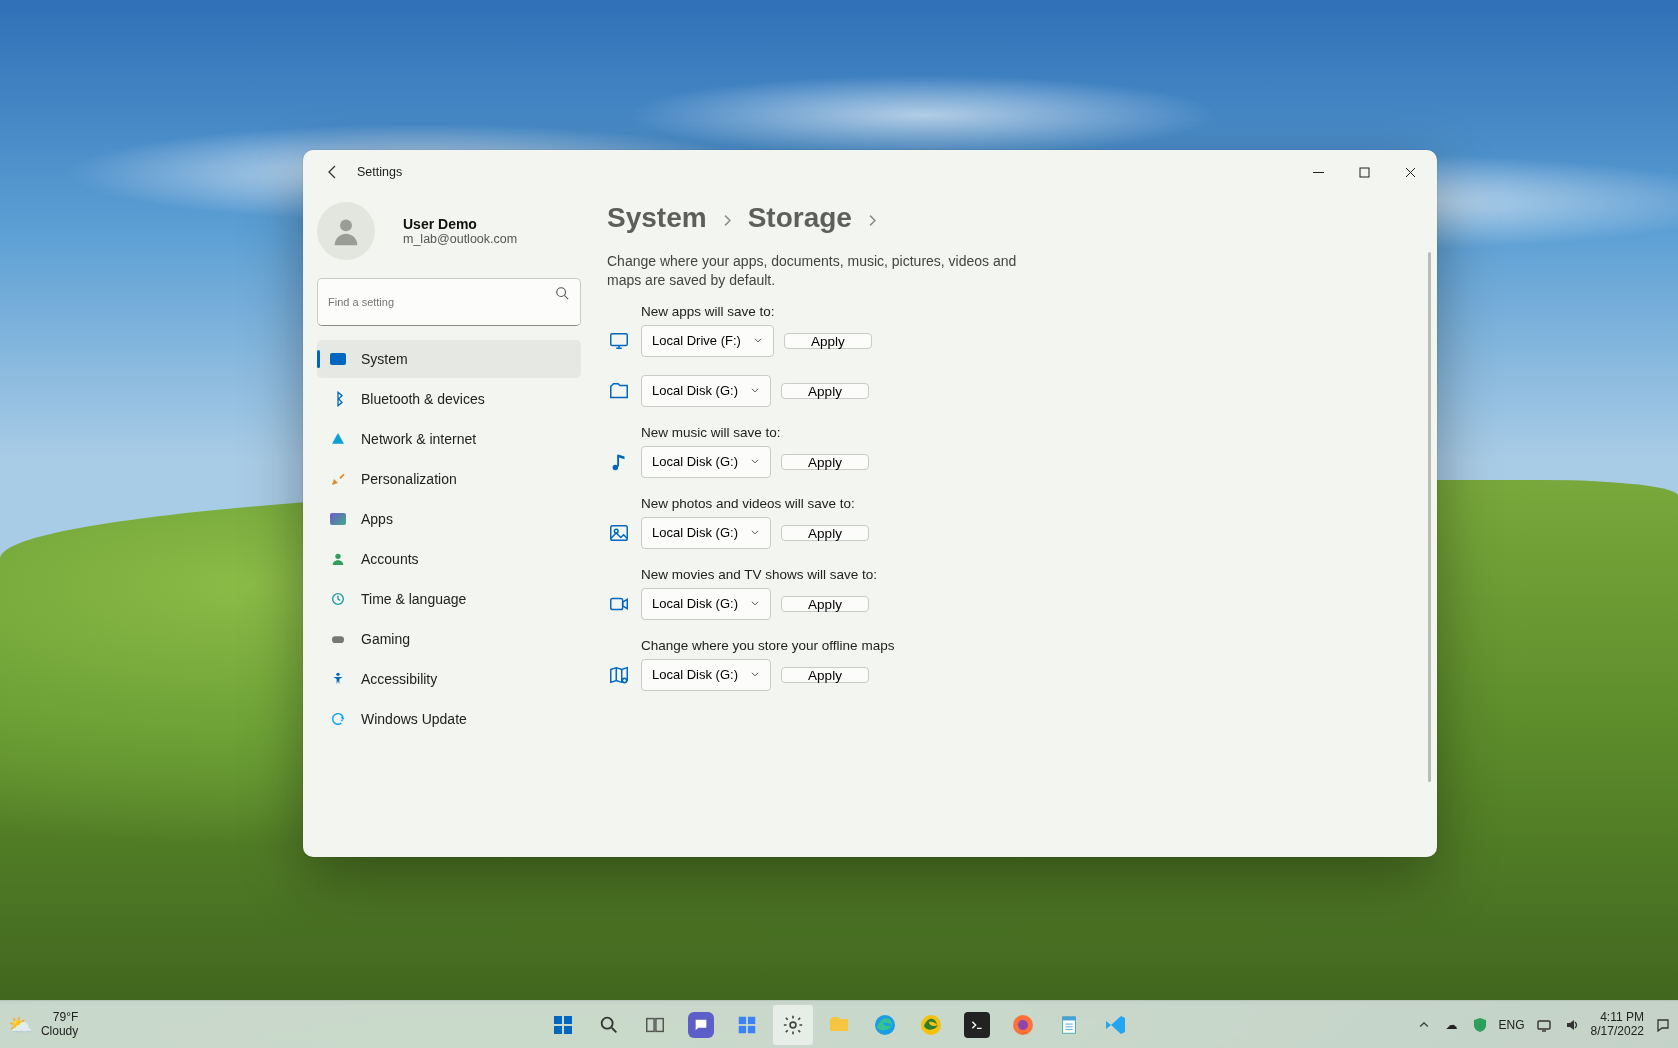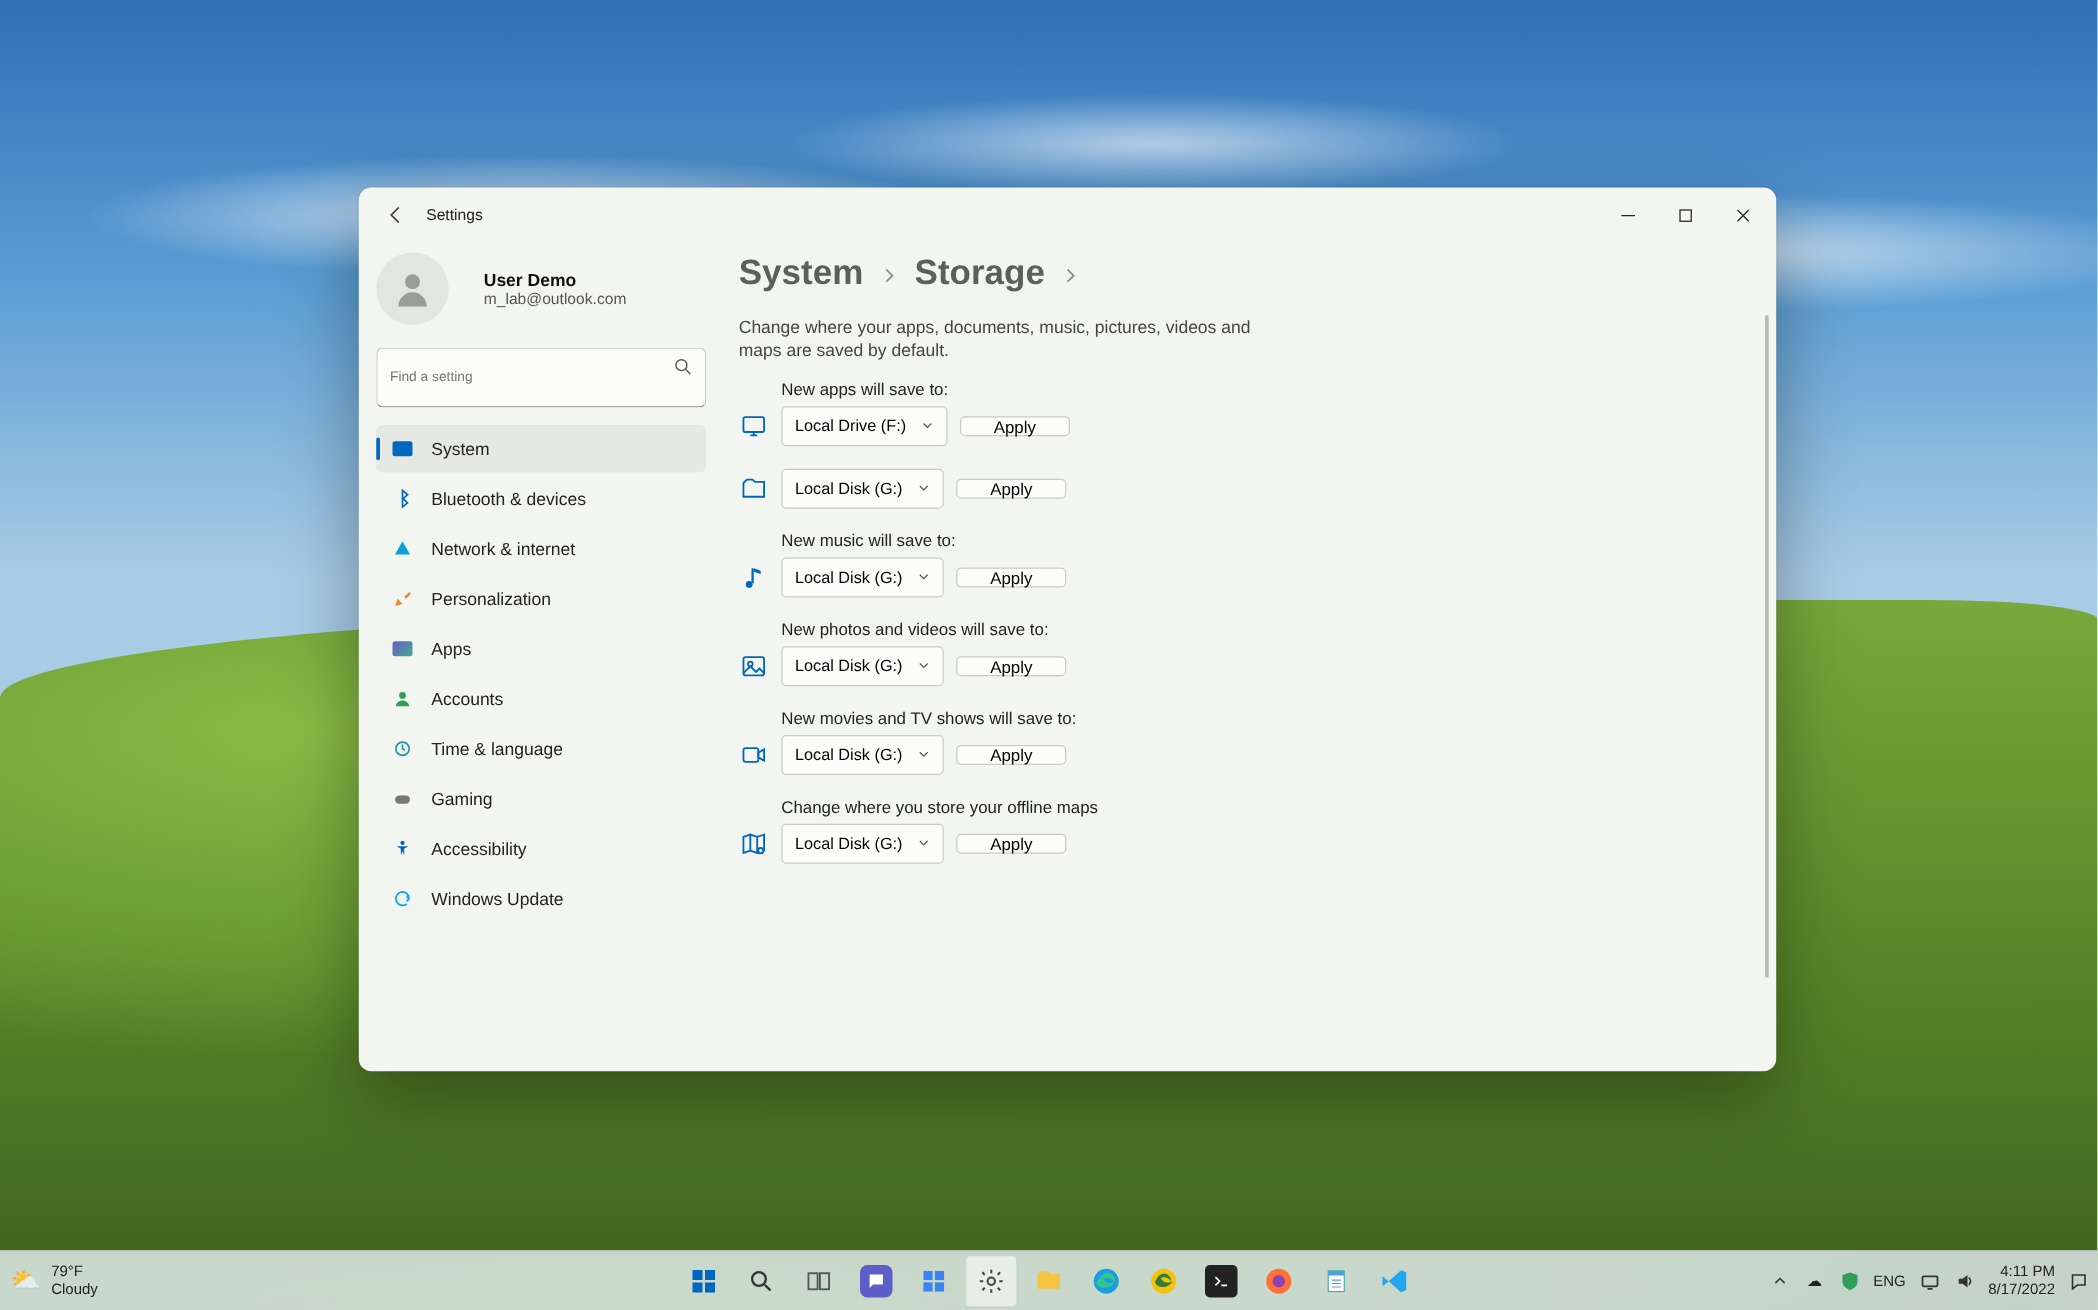--- a/index.html
+++ b/index.html
@@ -24,21 +24,21 @@
   position:absolute; left:0; right:0; bottom:44px; height:50%;
   background:
     radial-gradient(ellipse 80% 90% at 15% 20%, #8bbb47 0%, #6fa237 30%, transparent 55%),
     linear-gradient(to bottom, #79a83c 0%, #5b8a2a 50%, #41661f 100%);
   border-top-left-radius: 60% 15%;
   border-top-right-radius: 8% 3%;
 }
 
 
 .window {
-  position: absolute; left: 287px; top: 150px; width: 1134px; height: 707px;
+  position: absolute; left: 303px; top: 150px; width: 1134px; height: 707px;
   background: #f3f5f0;
   border-radius: 10px;
   box-shadow: 0 20px 60px rgba(0,0,0,.35), 0 0 0 1px rgba(0,0,0,.05);
   display: flex; flex-direction: column;
   overflow: hidden;
 }
 .titlebar {
   height: 44px; display:flex; align-items:center; padding: 0 4px 0 12px;
 }
 .back-btn { width:36px; height:36px; display:flex; align-items:center; justify-content:center; border-radius:4px; cursor:pointer; }
@@ -85,40 +85,40 @@
 .crumb-link { cursor:pointer; }
 .desc { font-size:14px; color:#444; max-width:440px; line-height:1.35; margin-bottom:14px; }
 
 .setting { margin: 10px 0 18px 0; }
 .setting .label { font-size:13.5px; color:#222; margin: 0 0 6px 34px; }
 .setting .row { display:flex; align-items:center; gap:10px; }
 .cat-icon { width:24px; height:24px; color:#0067c0; display:flex; align-items:center; justify-content:center; flex-shrink:0; }
 .cat-icon svg { width:22px; height:22px; }
 .dropdown {
   height:32px; min-width:130px; border:1px solid #c9ccc6; border-radius:4px; background:#fcfdfa;
-  display:flex; align-items:center; justify-content:flex-start; padding:4px 10px; font-size:13px; gap:12px; cursor:pointer;
+  display:flex; align-items:center; justify-content:center; padding:4px 10px; font-size:13px; gap:12px; cursor:pointer;
 }
 .dropdown .chev svg{ width:10px; height:10px; color:#555;}
 .apply-btn {
   height:16px; min-width:88px; border:1px solid #c9ccc6; border-radius:4px; background:#fcfdfa;
   font-size:13.5px; cursor:pointer; padding:0 18px;
 }
 
 .scrollbar { width:3px; background:#b9bcb5; border-radius:2px; position:absolute; right:6px; top:58px; height:530px; }
 
 
 .taskbar {
   position:absolute; left:0; right:0; bottom:0; height:48px;
   background: rgba(225,233,238,.82); backdrop-filter: blur(20px);
   border-top:1px solid rgba(0,0,0,.08);
   display:flex; align-items:center;
 }
 .tb-left { position:absolute; left:8px; display:flex; align-items:center; gap:8px; font-size:12px; color:#222;}
 .tb-left .wicon { font-size:20px; }
-.tb-left .wtxt { display:flex; flex-direction:column; line-height:1.1;}
+.tb-left .wtxt { display:flex; flex-direction:column; line-height:1.1;text-align:right;}
 .tb-center { margin:0 auto; display:flex; gap:4px; }
 .tb-btn { width:42px; height:42px; border-radius:4px; display:flex; align-items:center; justify-content:center; cursor:pointer;}
 .tb-btn.active { background: rgba(255,255,255,.55); border:1px solid rgba(0,0,0,.1);}
 .tb-btn .ico { width:26px; height:26px; border-radius:4px; display:flex; align-items:center; justify-content:center; font-size:16px;}
 .tb-right { position:absolute; right:6px; display:flex; align-items:center; gap:10px; font-size:12px; color:#222;}
 .tb-right .clock { text-align:right; line-height:1.15; }
 .tb-right .tray-ico { width:18px; height:18px; display:flex; align-items:center; justify-content:center; cursor:pointer;}
 .chevup svg{width:12px;height:12px;}
 
 

